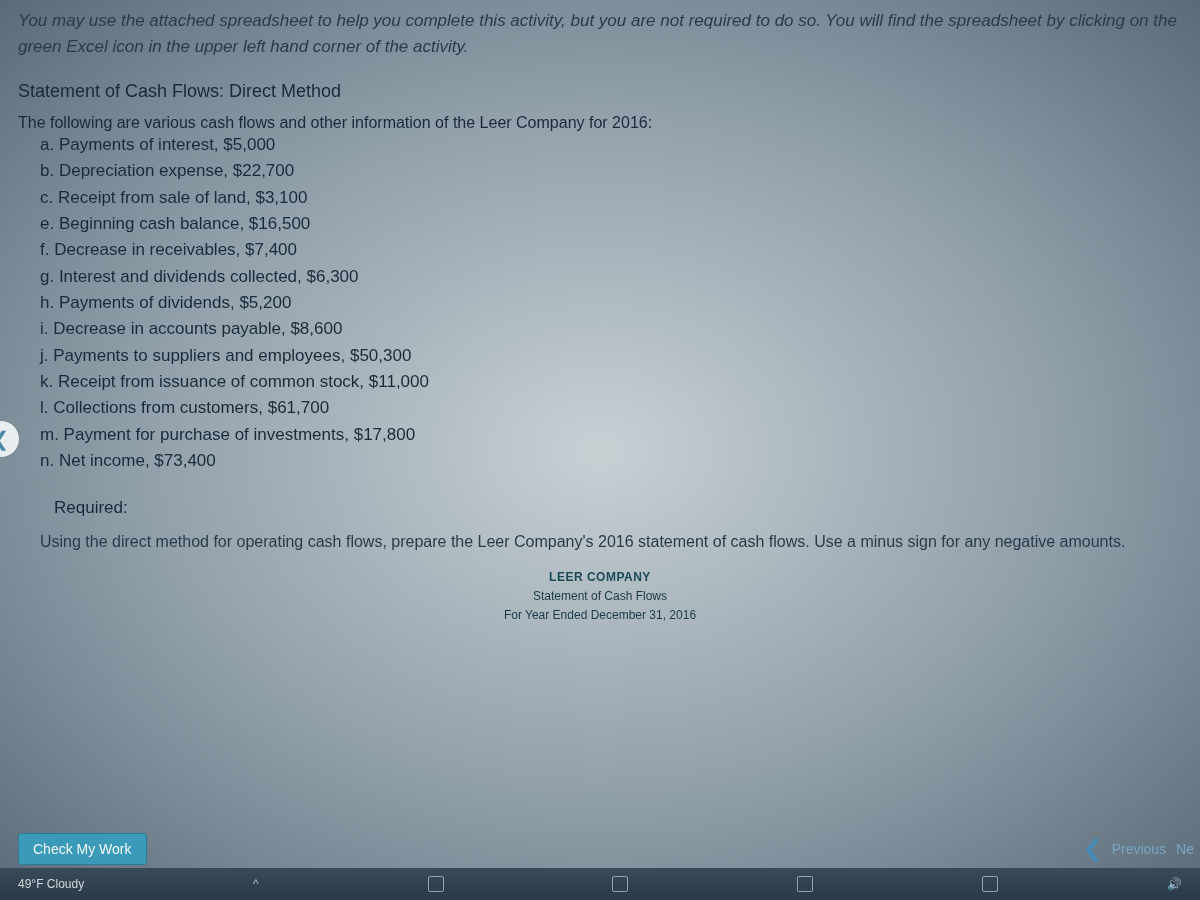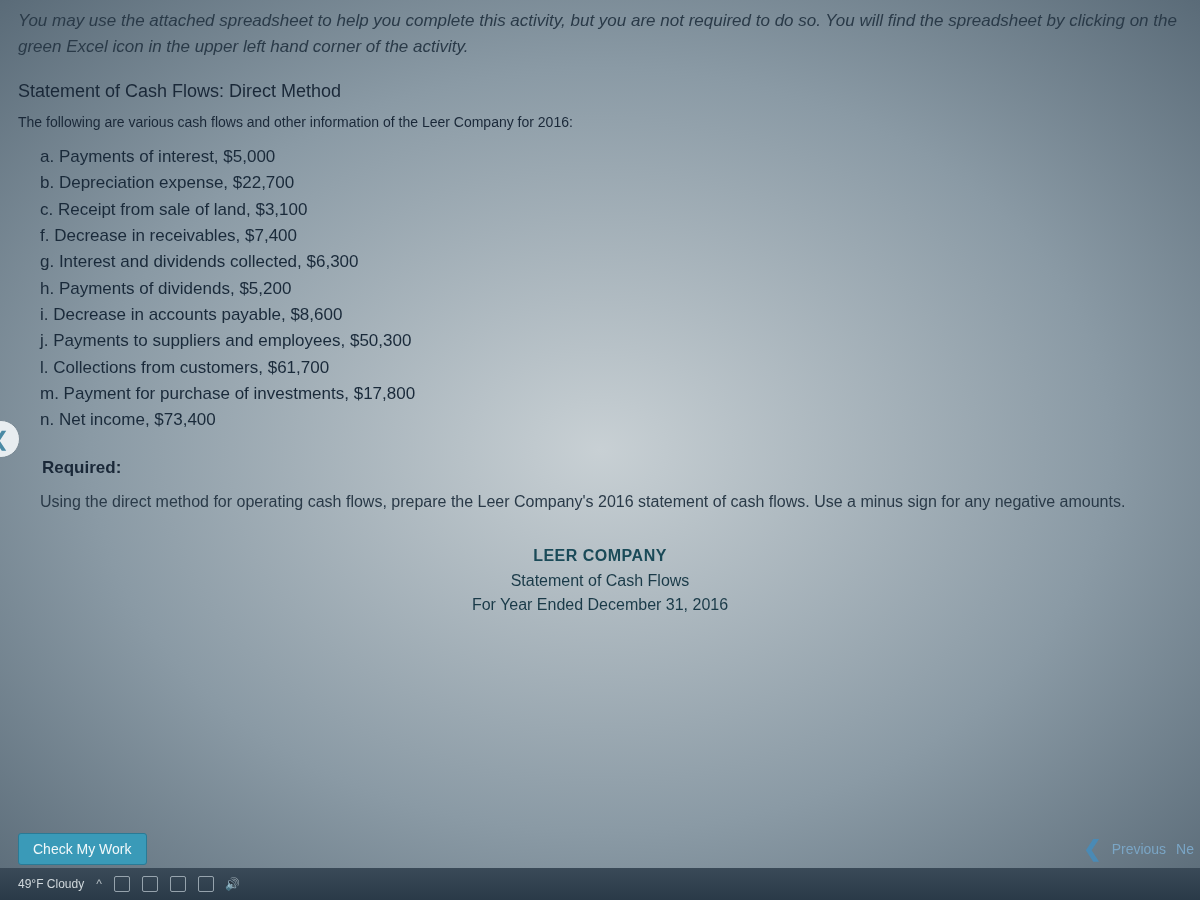--- a/index.html
+++ b/index.html
@@ -22,50 +22,49 @@
       color: #2a3a48;
       line-height: 1.5;
       margin-bottom: 22px;
     }
     .section-title {
       font-size: 18px;
       color: #1a2838;
       margin-bottom: 12px;
     }
     .lead-text {
-      font-size: 14px;
-      color: #1a2838;
-      margin-bottom: 14px;
+      font-size: 16px;
+      color: #1a2838;
     }
     .items {
       padding-left: 22px;
       font-size: 17px;
       line-height: 1.55;
       margin-bottom: 24px;
     }
     .item {
       color: #1a2a3a;
     }
     .required-title {
       font-size: 17px;
-      font-weight: bold;
-      color: #1a2838;
-      margin-left: 24px;
+      font-weight: normal;
+      color: #1a2838;
+      margin-left: 36px;
       margin-bottom: 12px;
     }
     .required-text {
       font-size: 16px;
       color: #2a3a48;
       margin-left: 22px;
       line-height: 1.5;
-      margin-bottom: 30px;
+      margin-bottom: 14px;
     }
     .statement-header {
       text-align: center;
-      font-size: 16px;
+      font-size: 12px;
       line-height: 1.55;
       color: #1a3a48;
     }
     .statement-header .company {
       font-weight: bold;
       color: #1a4a58;
       letter-spacing: 0.5px;
     }
     .nav-prev {
       position: absolute;
@@ -119,22 +118,21 @@
     }
     .taskbar {
       position: absolute;
       bottom: 0;
       left: 0;
       right: 0;
       height: 32px;
       background: linear-gradient(180deg, #3a4a58 0%, #2a3a48 100%);
       display: flex;
       align-items: center;
-      justify-content: flex-start;
-      gap: 12px;
+      justify-content: space-between;
       padding: 0 18px;
       font-size: 12px;
       color: #d0d8dc;
     }
     .tray-icon {
       width: 14px;
       height: 14px;
       border: 1px solid #b8c4cc;
       border-radius: 2px;
       opacity: 0.75;
@@ -152,25 +150,27 @@
   <div class="instruction-text">You may use the attached spreadsheet to help you complete this activity, but you are not required to do so. You will find the spreadsheet by clicking on the green Excel icon in the upper left hand corner of the activity.</div>
 
   <div class="section-title">Statement of Cash Flows: Direct Method</div>
 
   <div class="lead-text">The following are various cash flows and other information of the Leer Company for 2016:</div>
 
   <div class="items">
     <div class="item">a. Payments of interest, $5,000</div>
     <div class="item">b. Depreciation expense, $22,700</div>
     <div class="item">c. Receipt from sale of land, $3,100</div>
+    <div class="item">e. Beginning cash balance, $16,500</div>
     <div class="item">f. Decrease in receivables, $7,400</div>
     <div class="item">g. Interest and dividends collected, $6,300</div>
     <div class="item">h. Payments of dividends, $5,200</div>
     <div class="item">i. Decrease in accounts payable, $8,600</div>
     <div class="item">j. Payments to suppliers and employees, $50,300</div>
+    <div class="item">k. Receipt from issuance of common stock, $11,000</div>
     <div class="item">l. Collections from customers, $61,700</div>
     <div class="item">m. Payment for purchase of investments, $17,800</div>
     <div class="item">n. Net income, $73,400</div>
   </div>
 
   <div class="required-title">Required:</div>
   <div class="required-text">Using the direct method for operating cash flows, prepare the Leer Company's 2016 statement of cash flows. Use a minus sign for any negative amounts.</div>
 
   <div class="statement-header">
     <div class="company">LEER COMPANY</div>

